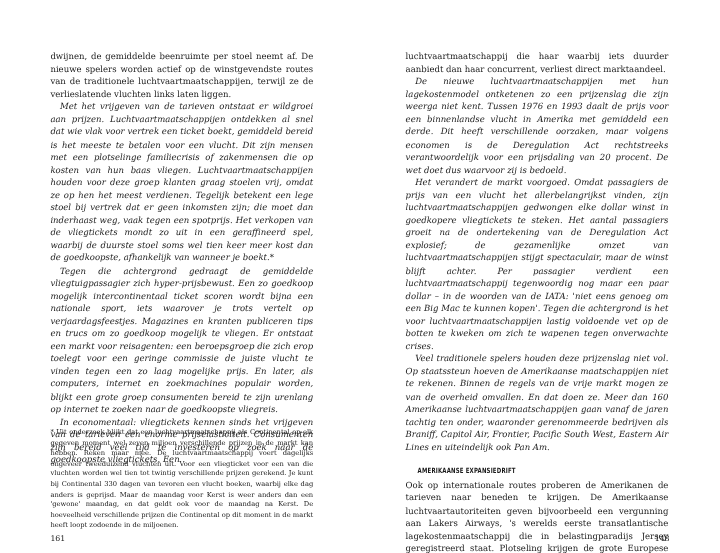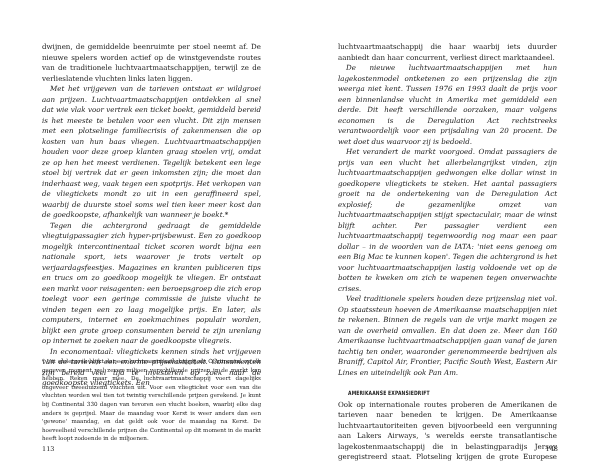--- a/index.html
+++ b/index.html
@@ -27,21 +27,21 @@
 <body>
 
 <div class="page left">
   <div class="textblock">
     <p>dwijnen, de gemiddelde beenruimte per stoel neemt af. De nieuwe spelers worden actief op de winstgevendste routes van de traditionele luchtvaartmaatschappijen, terwijl ze de verlieslatende vluchten links laten liggen.</p>
     <p class="indent">Met het vrijgeven van de tarieven ontstaat er wildgroei aan prijzen. Luchtvaartmaatschappijen ontdekken al snel dat wie vlak voor vertrek een ticket boekt, gemiddeld bereid is het meeste te betalen voor een vlucht. Dit zijn mensen met een plotselinge familiecrisis of zakenmensen die op kosten van hun baas vliegen. Luchtvaartmaatschappijen houden voor deze groep klanten graag stoelen vrij, omdat ze op hen het meest verdienen. Tegelijk betekent een lege stoel bij vertrek dat er geen inkomsten zijn; die moet dan inderhaast weg, vaak tegen een spotprijs. Het verkopen van de vliegtickets mondt zo uit in een geraffineerd spel, waarbij de duurste stoel soms wel tien keer meer kost dan de goedkoopste, afhankelijk van wanneer je boekt.*</p>
     <p class="indent">Tegen die achtergrond gedraagt de gemiddelde vliegtuigpassagier zich hyper-prijsbewust. Een zo goedkoop mogelijk intercontinentaal ticket scoren wordt bijna een nationale sport, iets waarover je trots vertelt op verjaardagsfeestjes. Magazines en kranten publiceren tips en trucs om zo goedkoop mogelijk te vliegen. Er ontstaat een markt voor reisagenten: een beroepsgroep die zich erop toelegt voor een geringe commissie de juiste vlucht te vinden tegen een zo laag mogelijke prijs. En later, als computers, internet en zoekmachines populair worden, blijkt een grote groep consumenten bereid te zijn urenlang op internet te zoeken naar de goedkoopste vliegreis.</p>
     <p class="indent">In economentaal: vliegtickets kennen sinds het vrijgeven van de tarieven een enorme prijselasticiteit. Consumenten zijn bereid veel tijd te investeren op zoek naar de goedkoopste vliegtickets. Een</p>
   </div>
   <div class="footnote">* Uit onderzoek blijkt dat een luchtvaartmaatschappij als Continental op elk gegeven moment wel zeven miljoen verschillende prijzen in de markt kan hebben. Reken maar mee. De luchtvaartmaatschappij voert dagelijks ongeveer tweeduizend vluchten uit. Voor een vliegticket voor een van die vluchten worden wel tien tot twintig verschillende prijzen gerekend. Je kunt bij Continental 330 dagen van tevoren een vlucht boeken, waarbij elke dag anders is geprijsd. Maar de maandag voor Kerst is weer anders dan een 'gewone' maandag, en dat geldt ook voor de maandag na Kerst. De hoeveelheid verschillende prijzen die Continental op dit moment in de markt heeft loopt zodoende in de miljoenen.</div>
-  <div class="folio">113</div>
+  <div class="folio">161</div>
 </div>
 
 <div class="page right">
   <div class="textblock">
     <p>luchtvaartmaatschappij die haar waarbij iets duurder aanbiedt dan haar concurrent, verliest direct marktaandeel.</p>
     <p class="indent">De nieuwe luchtvaartmaatschappijen met hun lagekostenmodel ontketenen zo een prijzenslag die zijn weerga niet kent. Tussen 1976 en 1993 daalt de prijs voor een binnenlandse vlucht in Amerika met gemiddeld een derde. Dit heeft verschillende oorzaken, maar volgens economen is de Deregulation Act rechtstreeks verantwoordelijk voor een prijsdaling van 20 procent. De wet doet dus waarvoor zij is bedoeld.</p>
     <p class="indent">Het verandert de markt voorgoed. Omdat passagiers de prijs van een vlucht het allerbelangrijkst vinden, zijn luchtvaartmaatschappijen gedwongen elke dollar winst in goedkopere vliegtickets te steken. Het aantal passagiers groeit na de ondertekening van de Deregulation Act explosief; de gezamenlijke omzet van luchtvaartmaatschappijen stijgt spectaculair, maar de winst blijft achter. Per passagier verdient een luchtvaartmaatschappij tegenwoordig nog maar een paar dollar – in de woorden van de IATA: 'niet eens genoeg om een Big Mac te kunnen kopen'. Tegen die achtergrond is het voor luchtvaartmaatschappijen lastig voldoende vet op de botten te kweken om zich te wapenen tegen onverwachte crises.</p>
     <p class="indent">Veel traditionele spelers houden deze prijzenslag niet vol. Op staatssteun hoeven de Amerikaanse maatschappijen niet te rekenen. Binnen de regels van de vrije markt mogen ze van de overheid omvallen. En dat doen ze. Meer dan 160 Amerikaanse luchtvaartmaatschappijen gaan vanaf de jaren tachtig ten onder, waaronder gerenommeerde bedrijven als Braniff, Capitol Air, Frontier, Pacific South West, Eastern Air Lines en uiteindelijk ook Pan Am.</p>
     <div class="heading">Amerikaanse expansiedrift</div>
     <p>Ook op internationale routes proberen de Amerikanen de tarieven naar beneden te krijgen. De Amerikaanse luchtvaartautoriteiten geven bijvoorbeeld een vergunning aan Lakers Airways, 's werelds eerste transatlantische lagekostenmaatschappij die in belastingparadijs Jersey geregistreerd staat. Plotseling krijgen de grote Europese maatschappijen er een spotgoedkope concurrent bij, die voor minder dan 40 pond per ticket heen en weer vliegt tussen Londen en New York.</p>

